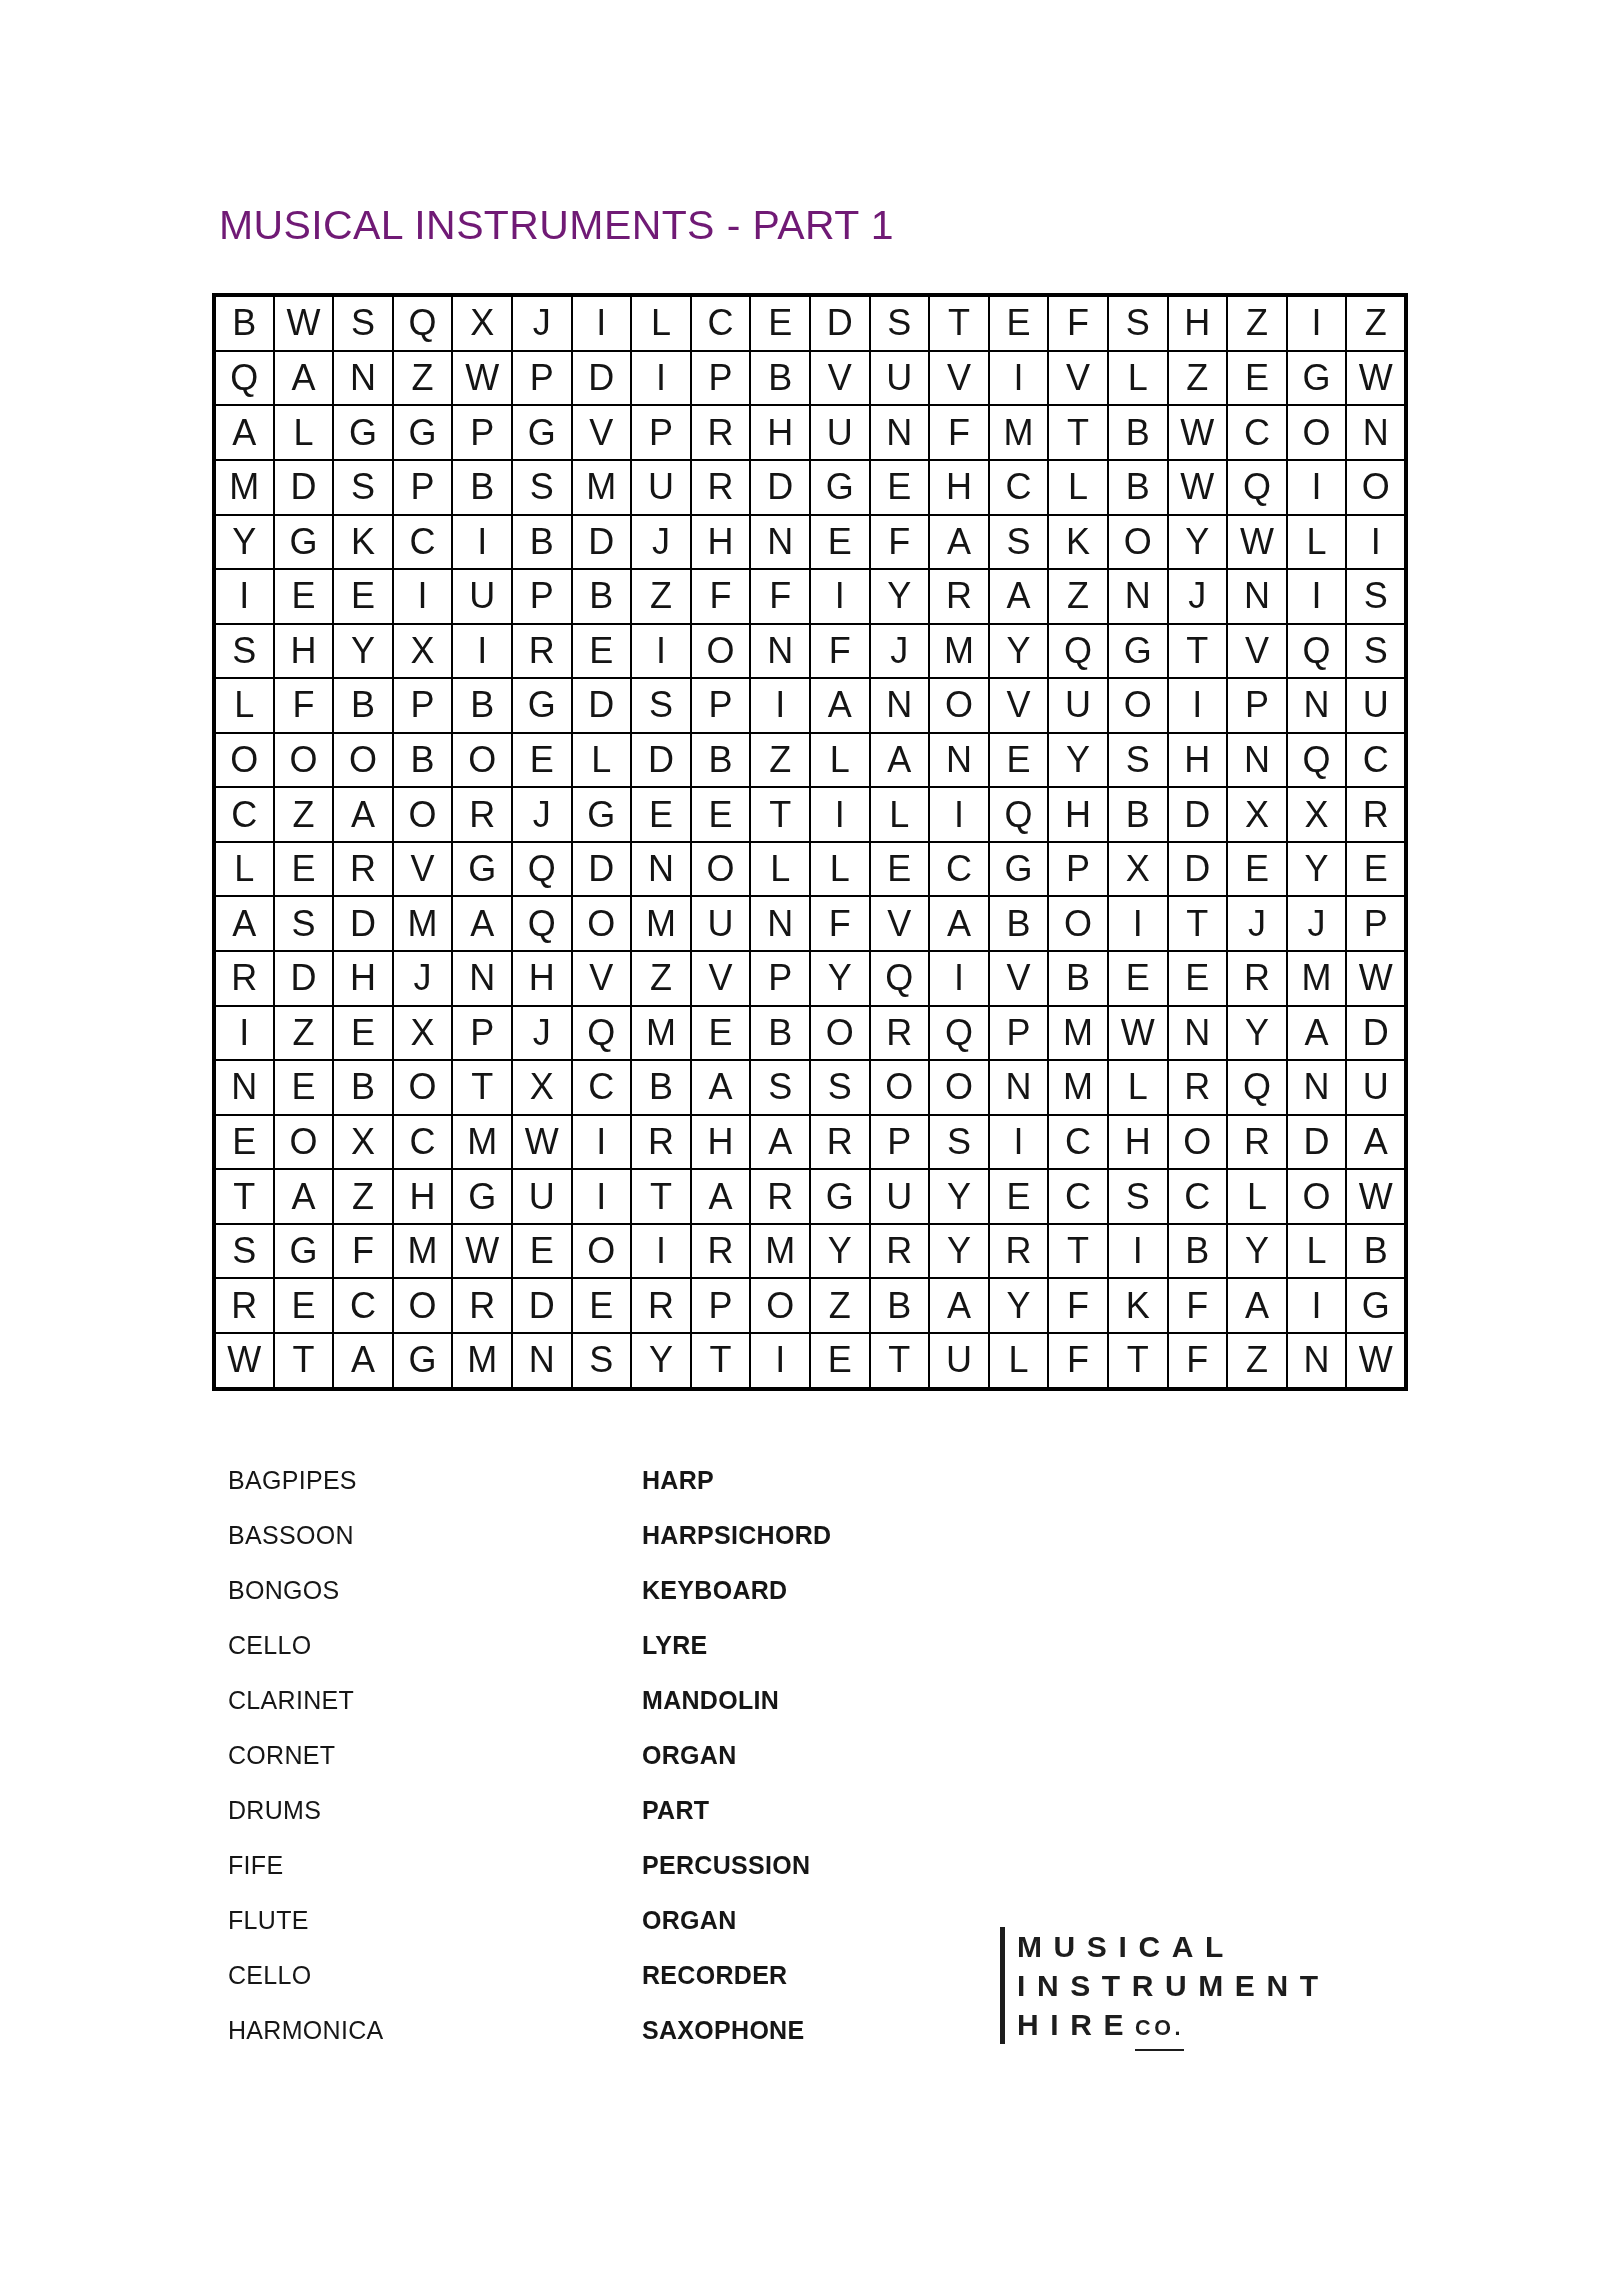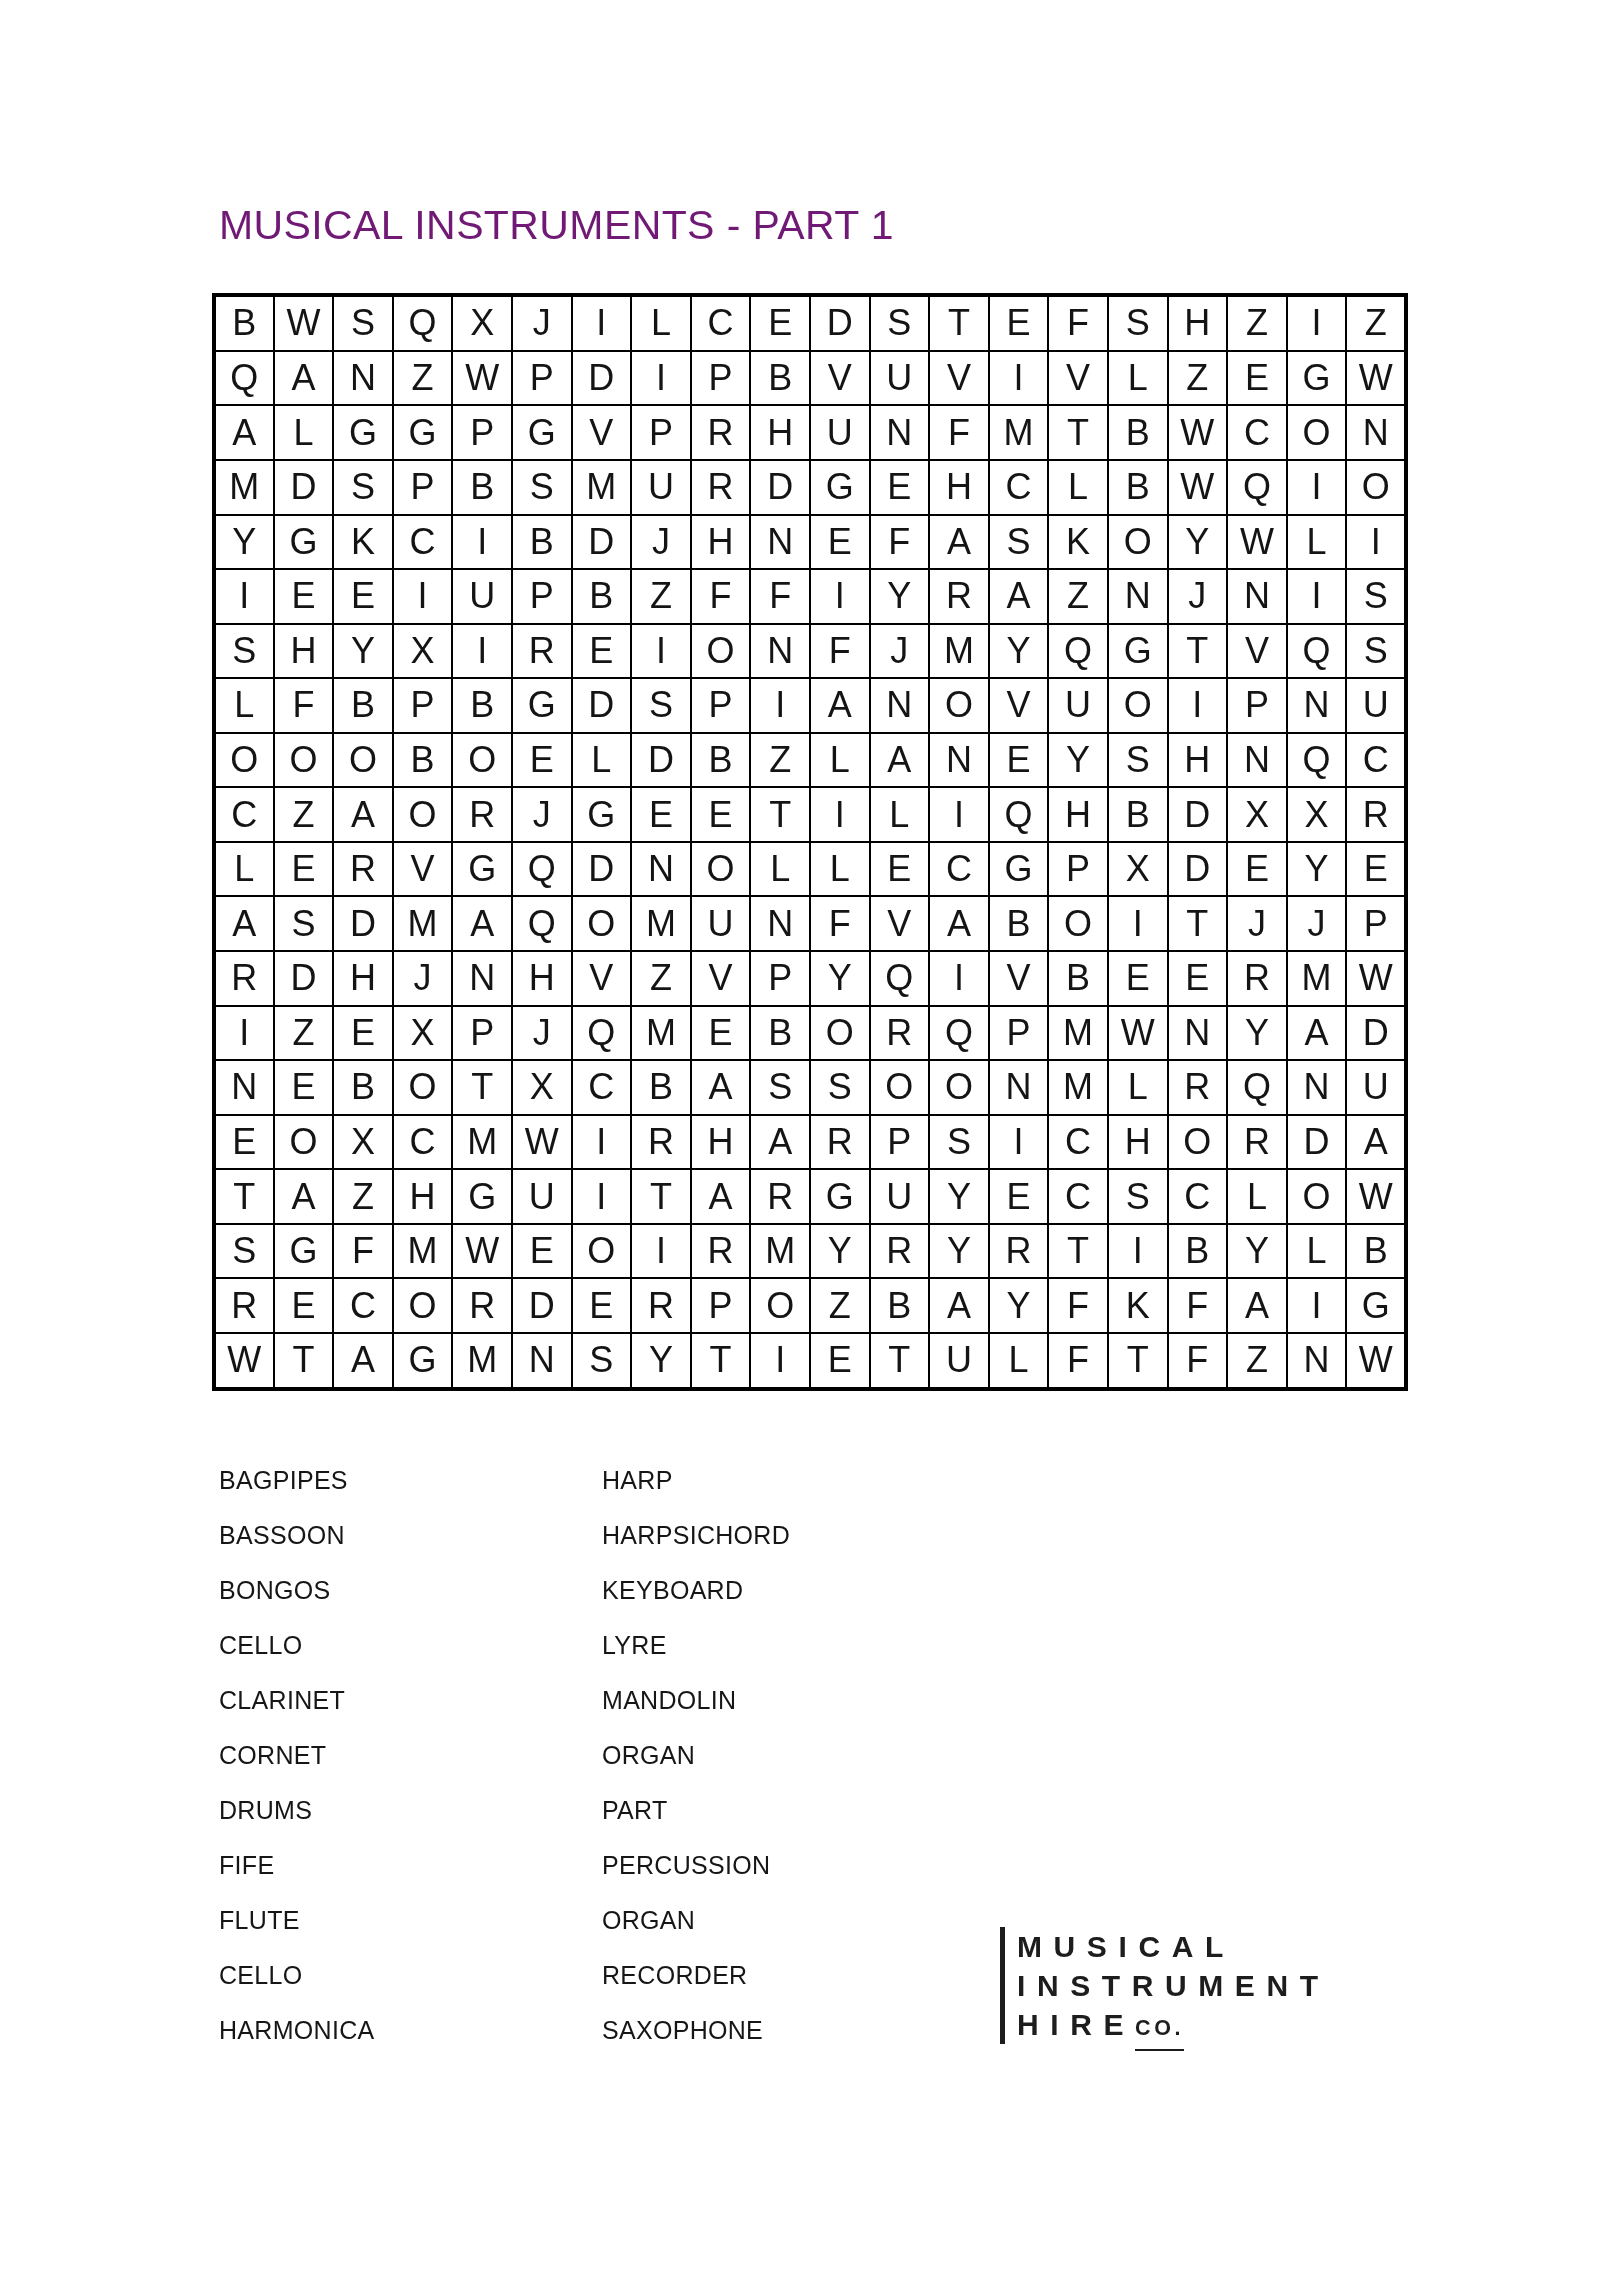--- a/index.html
+++ b/index.html
@@ -46,22 +46,22 @@
   }
   ul.words li {
     height: 55px;
     display: flex;
     align-items: center;
     font-size: 25px;
     letter-spacing: 0.3px;
     color: #161616;
     white-space: nowrap;
   }
-  ul.col1 { left: 219px; }
-  ul.col2 { left: 602px; }
+  ul.col1 { left: 228px; }
+  ul.col2 { left: 642px; font-weight: bold; }
   .logo {
     position: absolute;
     left: 1000px; top: 1927px;
     display: flex;
     align-items: stretch;
   }
   .logo-bar {
     width: 4.5px;
     background: #1d1d1d;
     margin-right: 12.5px;

